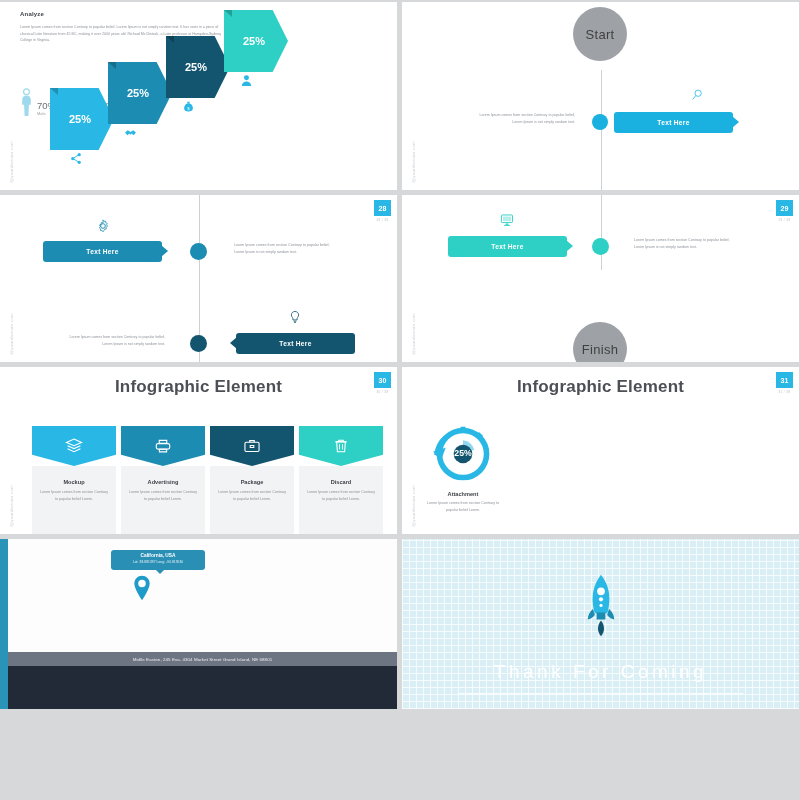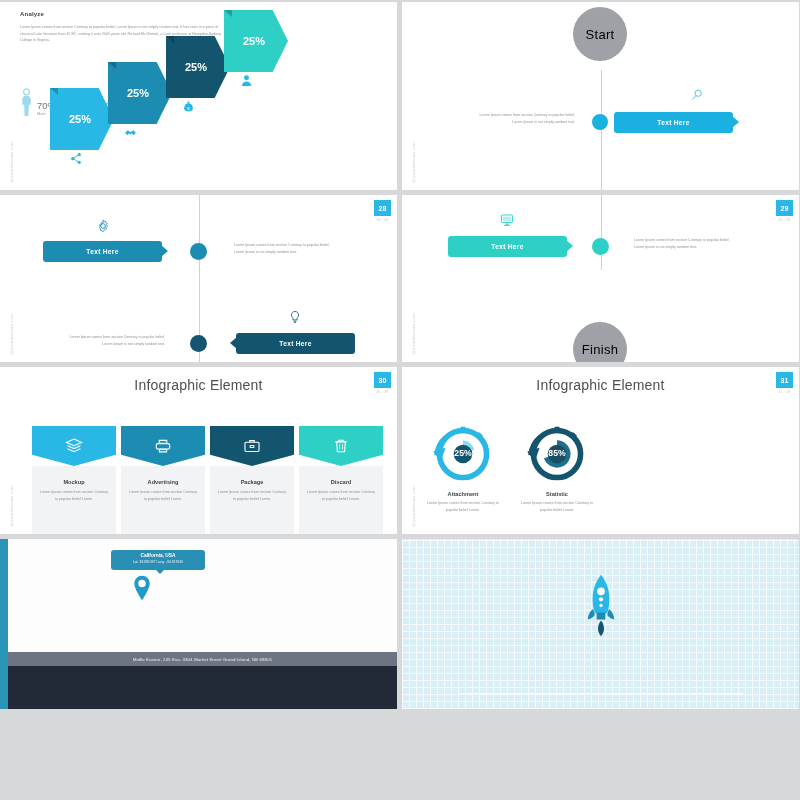--- a/index.html
+++ b/index.html
@@ -72,23 +72,23 @@
     font-size: 3px;
     color: #b9bfc5;
     letter-spacing: .4px;
   }
 
   .slide-title {
     position: absolute;
     top: 10px;
     left: 0; right: 0;
     text-align: center;
-    font-size: 14px;
+    font-size: 17px;
     color: #4c4f55;
-    font-weight: normal;
+    font-weight: bold;
     letter-spacing: .2px;
   }
 
   .lorem {
     font-size: 3.6px;
     line-height: 1.85;
     color: #8d9299;
   }
 
   
@@ -142,21 +142,21 @@
   }
   .tl-dot {
     position: absolute;
     border-radius: 50%;
   }
   .round-cap {
     position: absolute;
     width: 54px; height: 54px;
     border-radius: 50%;
     background: #9ea2a6;
-    color: #000000;
+    color: #404040;
     display: flex;
     align-items: center;
     justify-content: center;
     font-size: 13px;
     letter-spacing: .3px;
   }
   .ribbon {
     position: absolute;
     height: 21px;
     border-radius: 3px;
@@ -531,34 +531,20 @@
           <rect x="72" y="16" width="9" height="7" fill="#29b8e5" transform="rotate(42 76 20)"></rect>
           <path d="M50 50 L50 28 A22 22 0 0 1 68 43 Z" fill="#8fd8ef"></path>
           <circle cx="50" cy="50" r="15" fill="#13556e"></circle>
           <text x="50" y="54" font-size="14" fill="#fff" text-anchor="middle" font-family="Liberation Sans, sans-serif" font-weight="bold">25%</text>
         </svg>
         <div class="gname">Attachment</div>
         <div class="gdesc lorem">Lorem Ipsum comes from section Contrary to popular belief Lorem.</div>
       </div>
 
 
-      <div class="gauge">
-        <svg viewBox="0 0 100 100">
-          <circle cx="50" cy="50" r="38" fill="none" stroke="#13556e" stroke-width="9"></circle>
-          <path d="M8 52 A42 42 0 0 1 22 24" fill="none" stroke="#13556e" stroke-width="9"></path>
-          <path d="M2 46 L14 62 L22 40 Z" fill="#13556e"></path>
-          <rect x="46" y="6" width="8" height="9" fill="#13556e"></rect>
-          <rect x="72" y="16" width="9" height="7" fill="#13556e" transform="rotate(42 76 20)"></rect>
-          <path d="M50 50 L50 28 A22 22 0 1 1 29 57 Z" fill="#1d6f8c"></path>
-          <circle cx="50" cy="50" r="15" fill="#1b4d63"></circle>
-          <text x="50" y="54" font-size="14" fill="#fff" text-anchor="middle" font-family="Liberation Sans, sans-serif" font-weight="bold">85%</text>
-        </svg>
-        <div class="gname">Statistic</div>
-        <div class="gdesc lorem">Lorem Ipsum comes from section Contrary to popular belief Lorem.</div>
-      </div>
 
 
     </div>
     <div class="watermark">@yourdomain.com</div>
   </div>
 
   <div class="slide last">
     <div class="map-accent"></div>
     <div class="map-bg"></div>
 
@@ -587,16 +573,17 @@
       <path d="M20 3c7 9 9.5 18 9.5 28 0 9-2.5 16-2.5 16h-14s-2.5-7-2.5-16C10.5 21 13 12 20 3z" fill="#29b8e5"></path>
       <path d="M11 42c-3 2-6 7-6 12 2 0 6-2 8-5z" fill="#1d8cb3"></path>
       <path d="M29 42c3 2 6 7 6 12-2 0-6-2-8-5z" fill="#1d8cb3"></path>
       <rect x="15" y="46" width="10" height="8" fill="#1d8cb3"></rect>
       <circle cx="20" cy="22" r="4.4" fill="#ffffff"></circle>
       <circle cx="20" cy="31" r="2.4" fill="#ffffff"></circle>
       <circle cx="20" cy="38" r="1.8" fill="#ffffff"></circle>
       <path d="M20 55c4 5 5 12 0 18-5-6-4-13 0-18z" fill="#13556e"></path>
     </svg>
 
+    <div class="thanks">Thank For Coming</div>
     <div class="thanks-rule"></div>
   </div>
 
 </div>
 
 </body></html>

